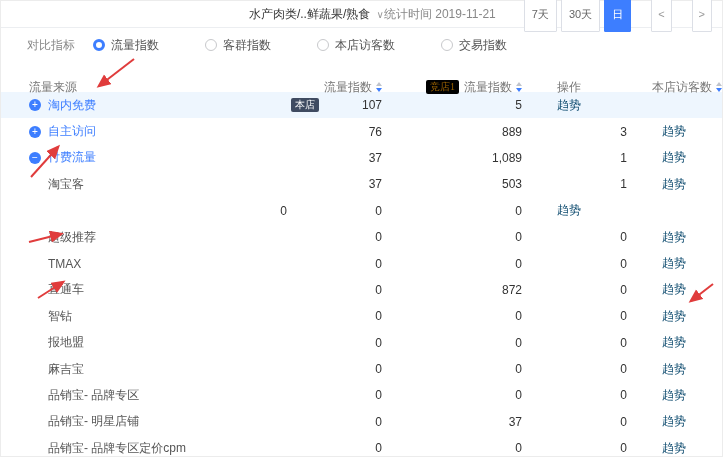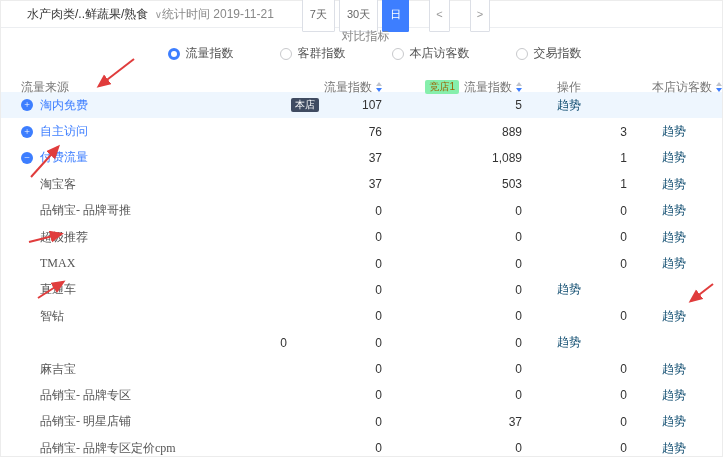--- a/index.html
+++ b/index.html
@@ -6,58 +6,58 @@
   html,body { margin:0; padding:0; }
   body {
     width:723px; height:457px; position:relative; overflow:hidden;
     background:#fff; color:#333;
     font-family:"Liberation Sans","DejaVu Sans",sans-serif; font-size:12px;
   }
   .page { width:723px; height:457px; position:relative; background:#fff; border:1px solid #ececec; }
 
   
   .topbar {
-    height:27px; display:flex; justify-content:flex-start; align-items:center;
+    height:27px; display:flex; justify-content:flex-end; align-items:center;
     padding:0 10px 0 26px; border-bottom:1px solid #eceef1;
   }
   .breadcrumb { color:#333; cursor:pointer; }
   .breadcrumb .caret { color:#999; margin-left:3px; font-size:10px; }
   .top-right { display:flex; align-items:center; gap:20px; }
   .stat { color:#888; margin-right:8px; }
   .ranges { display:inline-flex; gap:4px; }
   .btn {
     border:1px solid #dcdfe6; background:#fff; color:#666; font-size:11px;
     height:36px; line-height:18px; padding:0 7px; border-radius:1px; cursor:pointer;
     font-family:inherit;
   }
   .btn.active { background:#3d7eff; border-color:#3d7eff; color:#fff; }
   .btn.nav { padding:0 6px; color:#999; }
 
   
-  .filters { height:34px; display:flex; align-items:center; padding-left:26px;flex-direction:column; }
+  .filters { height:34px; display:flex; align-items:center; padding-left:26px; }
   .flabel { color:#888; margin-right:18px; }
   .fopts { display:inline-flex; gap:46px; }
   .radio-opt { display:inline-flex; align-items:center; cursor:pointer; color:#555; }
   .radio {
     width:12px; height:12px; border-radius:50%; border:1px solid #c8c9cc;
     background:#fff; display:inline-block; margin-right:6px;
   }
   .radio.checked { border:3.5px solid #3d7eff; }
 
   
   .thead,.trow { display:grid; grid-template-columns:1fr 95px 140px 105px 95px; align-items:center; }
   .thead { height:30px; color:#777; }
   .trow { height:26.4px; }
   .trow.hl { background:#eef6fe; }
-  .cell.src { padding-left:20px; display:flex; align-items:center; min-width:0; white-space:nowrap;font-family:Liberation Serif, serif; }
+  .cell.src { padding-left:28px; display:flex; align-items:center; min-width:0; white-space:nowrap; }
   .cell.num { display:flex; justify-content:flex-end; align-items:center; white-space:nowrap; }
   .cell.act { padding-left:35px; }
   .badge { font-size:10px; padding:1px 4px; border-radius:2px; margin-right:5px; line-height:12px; }
   .badge.own { background:#3f4b61; color:#fff;margin-top:36px; }
-  .badge.comp { background:#86efac; color:#9a6200; }
+  .badge.comp { background:#000000; color:#9a6200;font-family:Liberation Serif, serif; }
   .sort { display:inline-flex; flex-direction:column; gap:2px; margin-left:4px; cursor:pointer; }
   .sort .up { width:0; height:0; border:3.5px solid transparent; border-top:none; border-bottom:4px solid #c0c4cc; }
   .sort .down { width:0; height:0; border:3.5px solid transparent; border-bottom:none; border-top:4px solid #3d7eff; }
   .expand {
     width:12px; height:12px; border-radius:50%; background:#3d7eff; color:#fff;
     font-size:10px; line-height:11px; text-align:center; display:inline-block;
     margin-right:7px; flex:none; cursor:pointer;
   }
   .expand.none { visibility:hidden; }
   .name { color:#555; }
@@ -173,24 +173,20 @@
           <div class="cell src">
             <span class="expand none"></span>
             <span class="name">淘宝客</span>
           </div>
           <div class="cell num">37</div>
           <div class="cell num">503</div>
           <div class="cell num">1</div>
           <div class="cell act"><a class="trend">趋势</a></div>
         </div>
         <div class="trow">
-          <div class="cell src">
-            <span class="expand none"></span>
-            <span class="name">品销宝- 品牌哥推</span>
-          </div>
           <div class="cell num">0</div>
           <div class="cell num">0</div>
           <div class="cell num">0</div>
           <div class="cell act"><a class="trend">趋势</a></div>
         </div>
         <div class="trow">
           <div class="cell src">
             <span class="expand none"></span>
             <span class="name">超级推荐</span>
           </div>
@@ -208,34 +204,39 @@
           <div class="cell num">0</div>
           <div class="cell num">0</div>
           <div class="cell act"><a class="trend">趋势</a></div>
         </div>
         <div class="trow">
           <div class="cell src">
             <span class="expand none"></span>
             <span class="name">直通车</span>
           </div>
           <div class="cell num">0</div>
+          <div class="cell num">872</div>
           <div class="cell num">0</div>
           <div class="cell act"><a class="trend">趋势</a></div>
         </div>
         <div class="trow">
           <div class="cell src">
             <span class="expand none"></span>
             <span class="name">智钻</span>
           </div>
           <div class="cell num">0</div>
           <div class="cell num">0</div>
           <div class="cell num">0</div>
           <div class="cell act"><a class="trend">趋势</a></div>
         </div>
         <div class="trow">
+          <div class="cell src">
+            <span class="expand none"></span>
+            <span class="name">报地盟</span>
+          </div>
           <div class="cell num">0</div>
           <div class="cell num">0</div>
           <div class="cell num">0</div>
           <div class="cell act"><a class="trend">趋势</a></div>
         </div>
         <div class="trow">
           <div class="cell src">
             <span class="expand none"></span>
             <span class="name">麻吉宝</span>
           </div>

